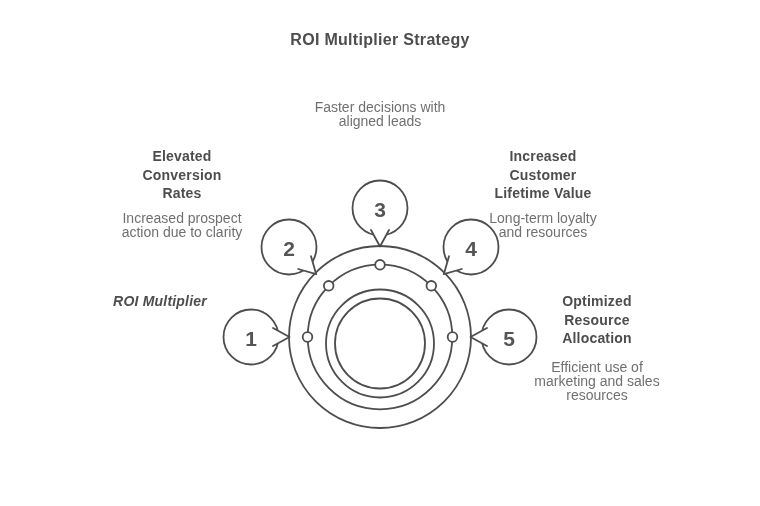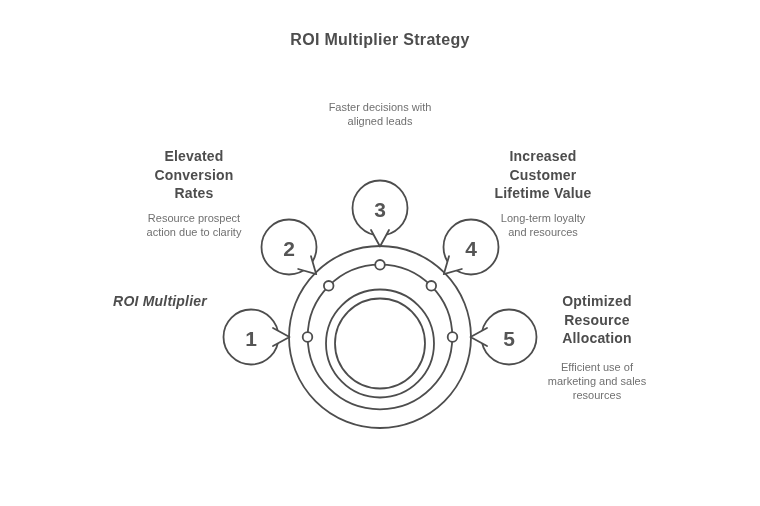--- a/index.html
+++ b/index.html
@@ -74,21 +74,21 @@
   .label-heading {
     font-size: 14px;
     font-weight: bold;
     line-height: 18.5px;
     letter-spacing: 0.2px;
     color: var(--heading-text);
     white-space: pre-line;
   }
   .label-desc {
     margin-top: 8px;
-    font-size: 11px;
+    font-size: 14px;
     line-height: 14px;
     color: var(--body-text);
     white-space: pre-line;
   }
   .lb1 { width: 180px; font-style: italic; }
   .lb1 .label-desc { margin-top: 11px; }
   .lb5 .label-desc { margin-top: 12px; }
 </style>
 </head>
 <body>
@@ -142,25 +142,25 @@
       <circle class="bubble-circle" cx="509" cy="337" r="27.5"></circle>
       <path class="bubble-tail" d="M 487 328 L 470.5 337 L 487 346"></path>
       <text class="bubble-number" x="509" y="337" dy="1" dominant-baseline="central">5</text>
     </g>
   </svg>
 
   <div class="label-block lb1" style="left:160px; top:292px;">
     <div class="label-heading">ROI Multiplier</div>
   </div>
 
-  <div class="label-block lb2" style="left:194px; top:147px;">
+  <div class="label-block lb2" style="left:182px; top:147px;">
     <div class="label-heading">Elevated
 Conversion
 Rates</div>
-    <div class="label-desc">Resource prospect
+    <div class="label-desc">Increased prospect
 action due to clarity</div>
   </div>
 
   <div class="label-block lb3" style="left:380px; top:92px;">
     <div class="label-desc">Faster decisions with
 aligned leads</div>
   </div>
 
   <div class="label-block lb4" style="left:543px; top:147px;">
     <div class="label-heading">Increased

